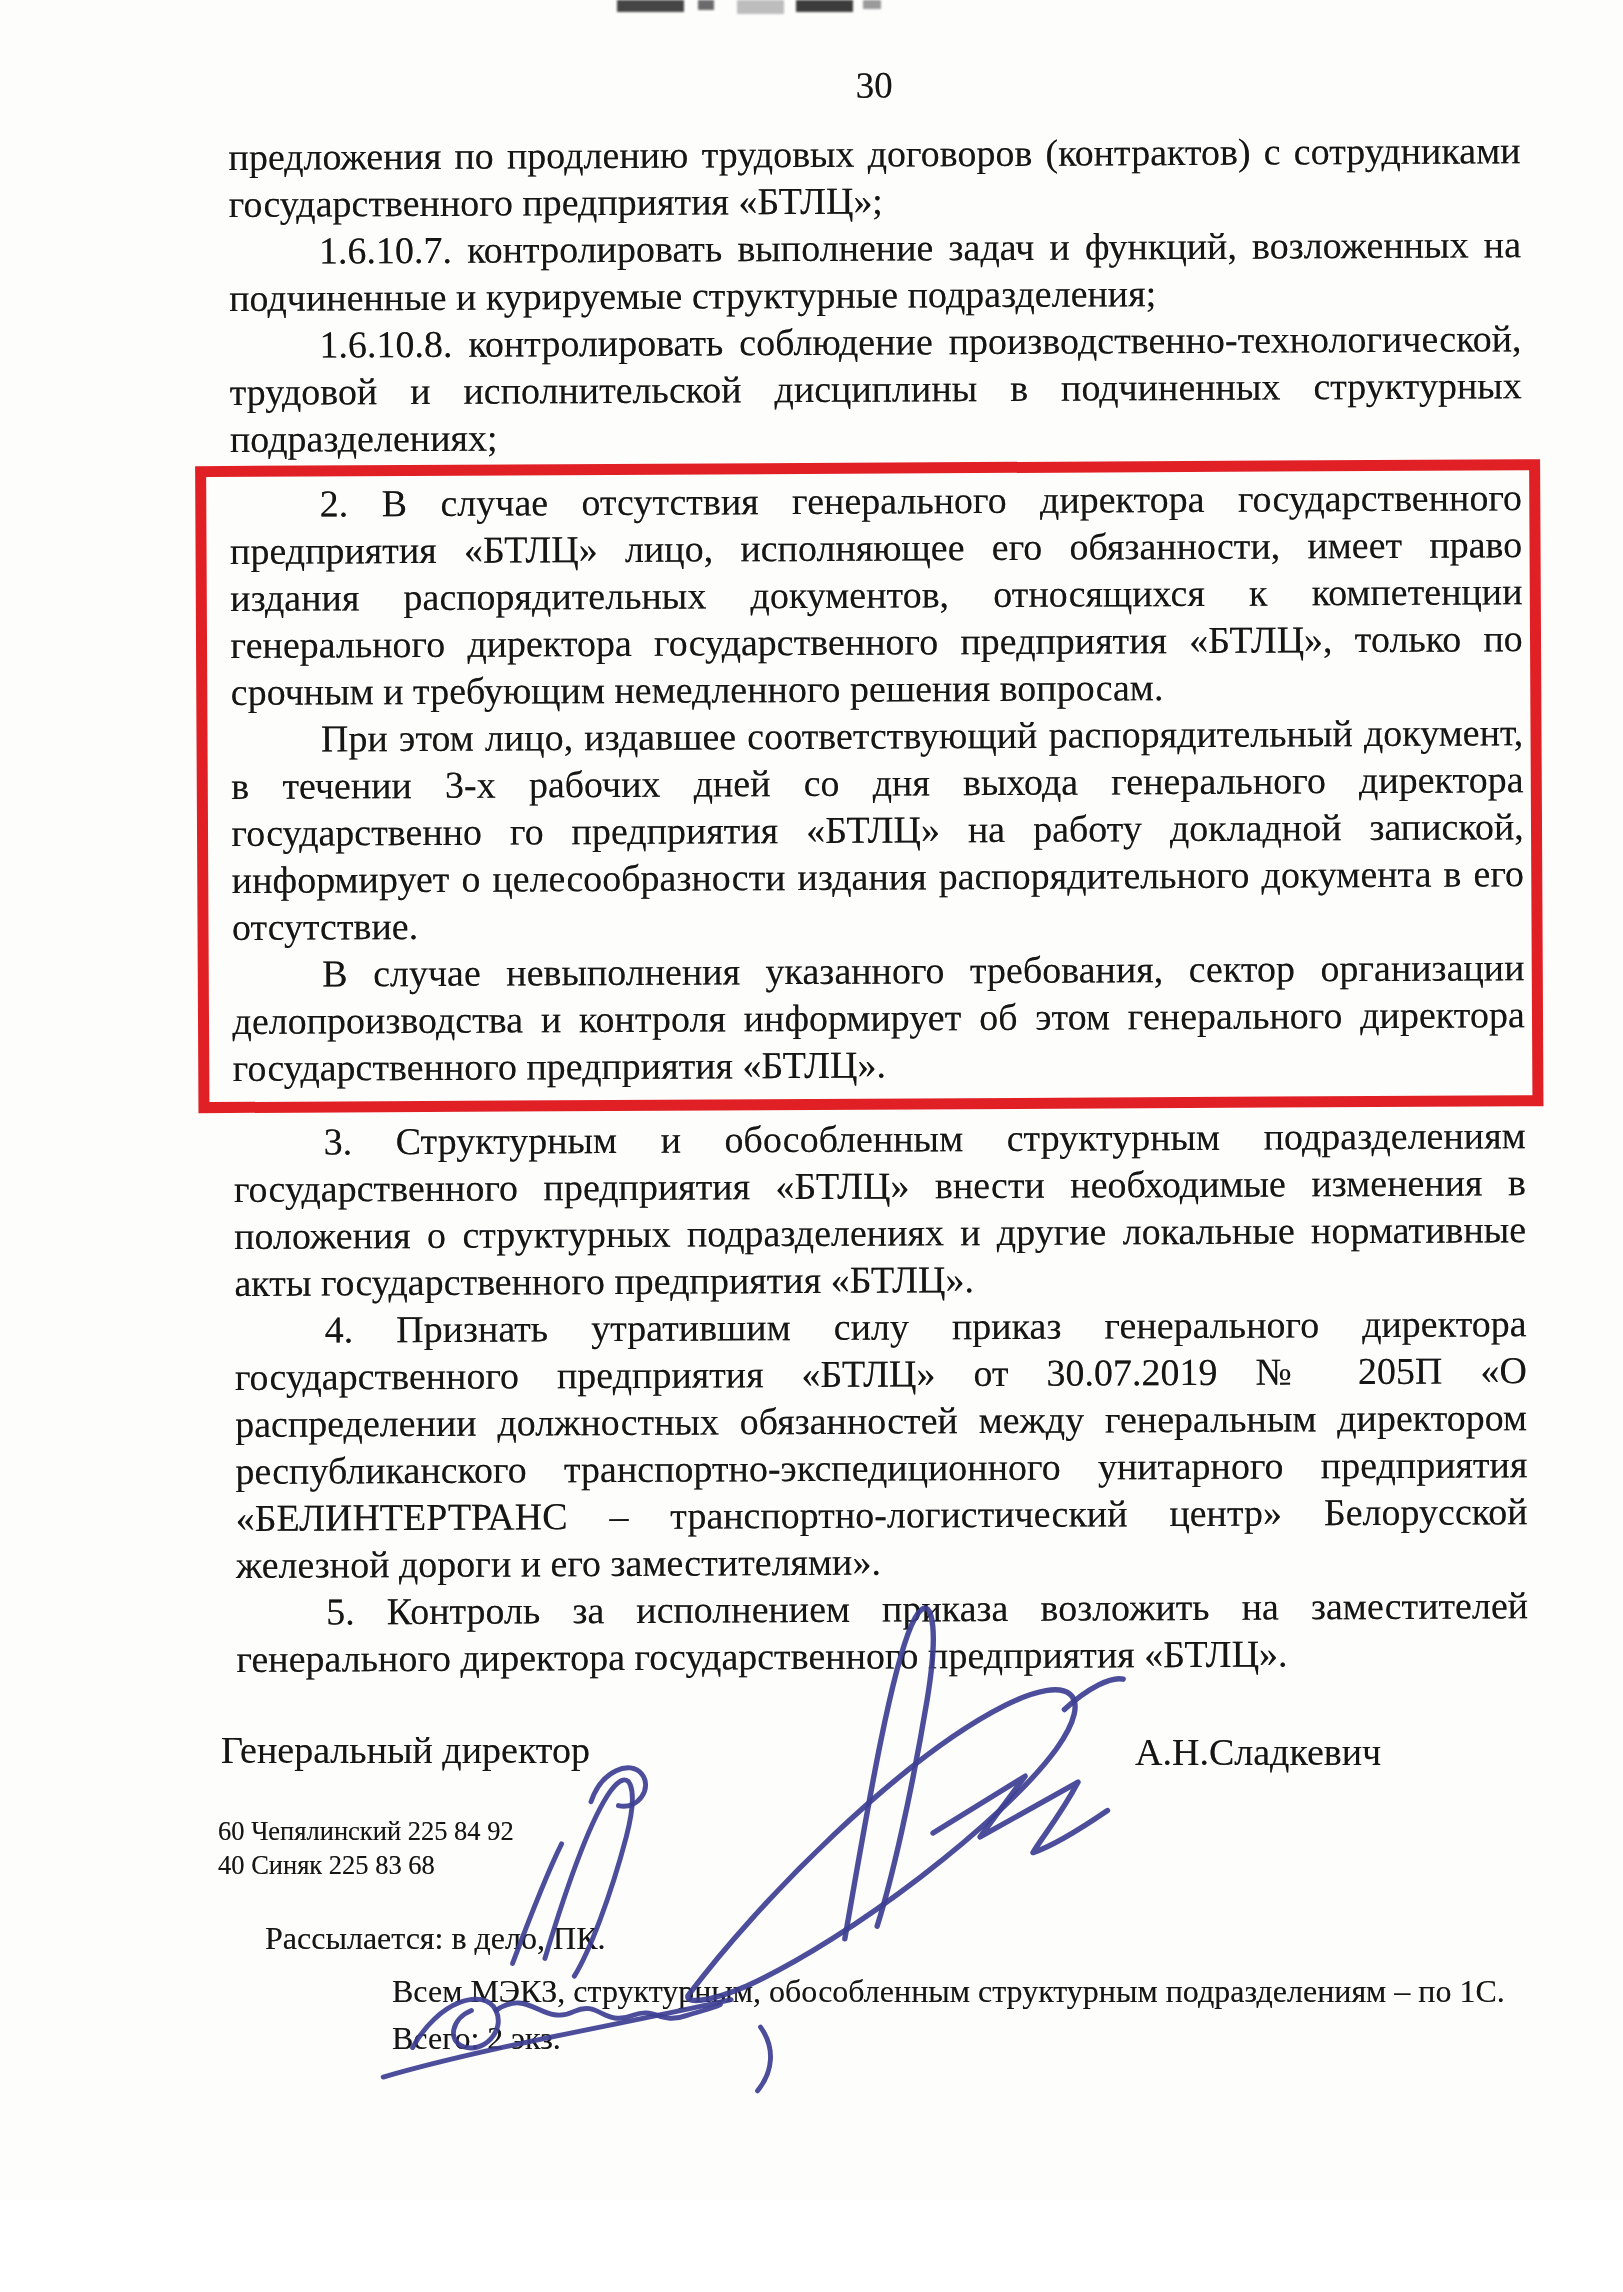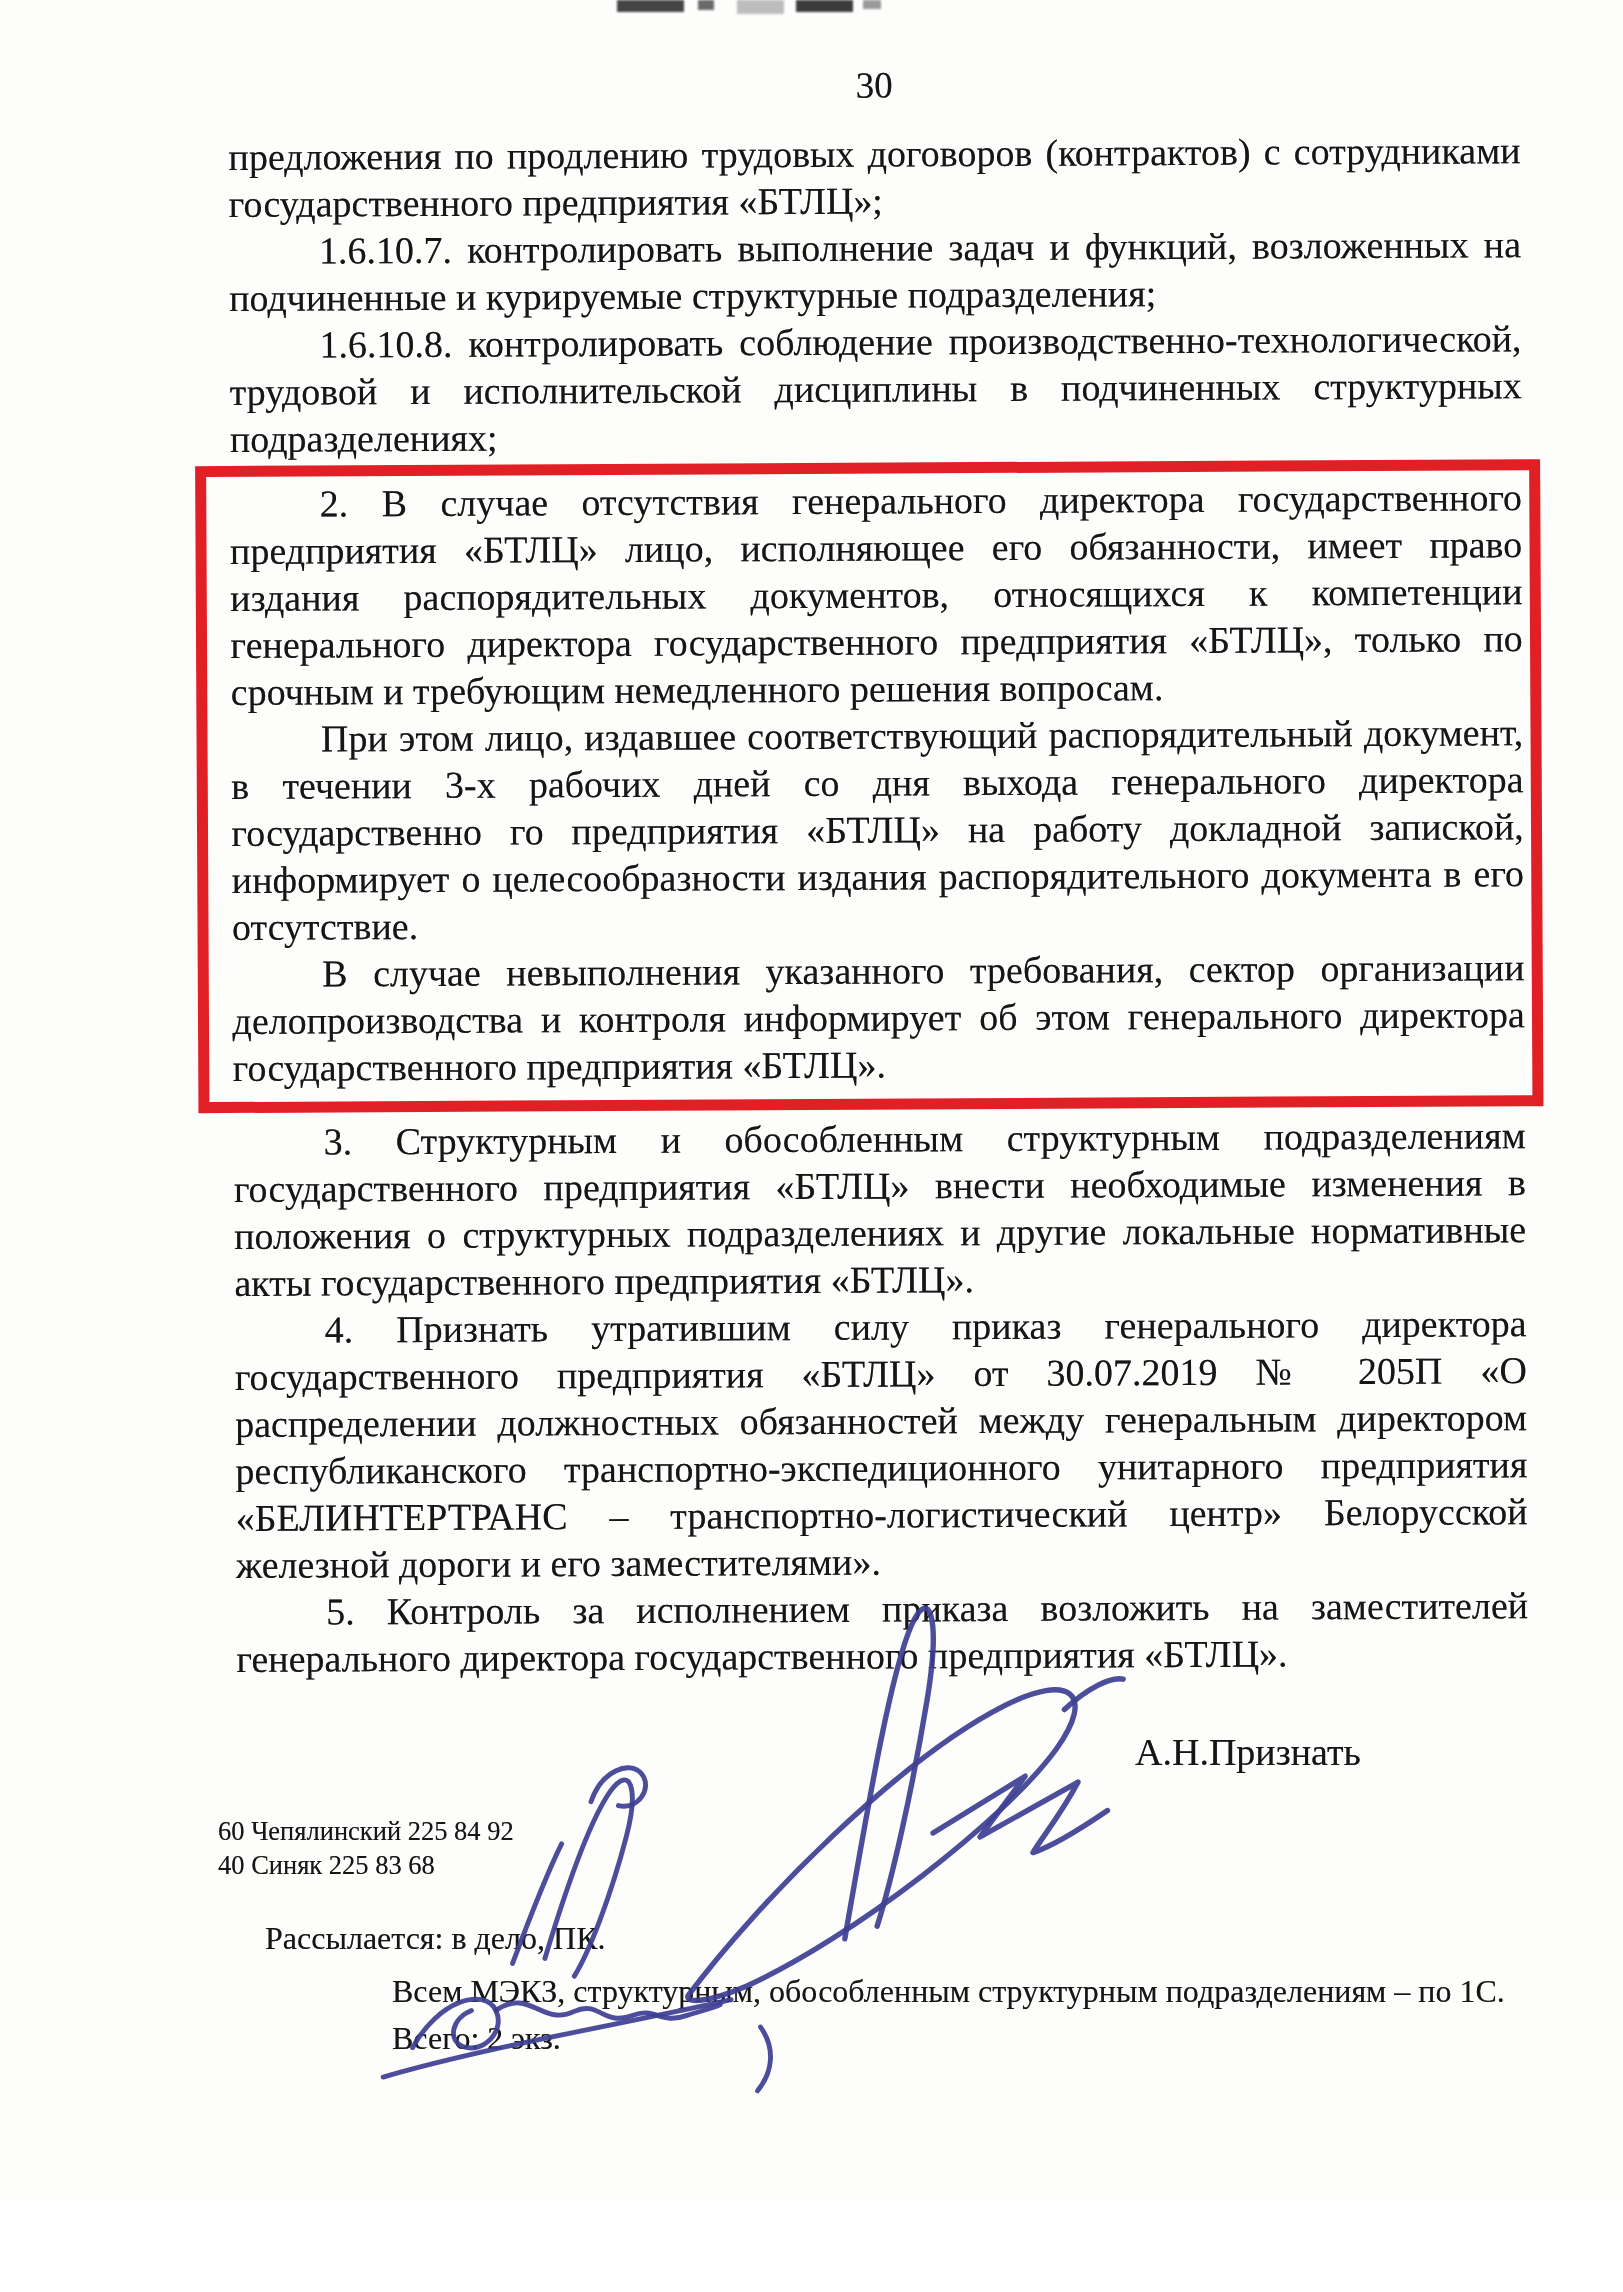--- a/index.html
+++ b/index.html
@@ -90,21 +90,22 @@
       <p class="para">2. В случае отсутствия генерального директора государственного предприятия «БТЛЦ» лицо, исполняющее его обязанности, имеет право издания распорядительных документов, относящихся к компетенции генерального директора государственного предприятия «БТЛЦ», только по срочным и требующим немедленного решения вопросам.</p>
       <p class="para">При этом лицо, издавшее соответствующий распорядительный документ, в течении 3-х рабочих дней со дня выхода генерального директора государственно го предприятия «БТЛЦ» на работу докладной запиской, информирует о целесообразности издания распорядительного документа в его отсутствие.</p>
       <p class="para">В случае невыполнения указанного требования, сектор организации делопроизводства и контроля информирует об этом генерального директора государственного предприятия «БТЛЦ».</p>
     </div>
 
     <p class="para">3. Структурным и обособленным структурным подразделениям государственного предприятия «БТЛЦ» внести необходимые изменения в положения о структурных подразделениях и другие локальные нормативные акты государственного предприятия «БТЛЦ».</p>
     <p class="para">4. Признать утратившим силу приказ генерального директора государственного предприятия «БТЛЦ» от 30.07.2019 № 205П «О распределении должностных обязанностей между генеральным директором республиканского транспортно-экспедиционного унитарного предприятия «БЕЛИНТЕРТРАНС – транспортно-логистический центр» Белорусской железной дороги и его заместителями».</p>
     <p class="para">5. Контроль за исполнением приказа возложить на заместителей генерального директора государственного предприятия «БТЛЦ».</p>
   </div>
 
-  <div class="sig-name">А.Н.Признать</div>
+  <div class="sig-label">Генеральный директор</div>
+  <div class="sig-name">А.Н.Сладкевич</div>
 
   <div class="contact contact-1">60 Чепялинский 225 84 92</div>
   <div class="contact contact-2">40 Синяк 225 83 68</div>
 
   <div class="dist dist-0">Рассылается: в дело, ПК.</div>
   <div class="dist dist-1">Всем МЭКЗ, структурным, обособленным структурным подразделениям – по 1С.</div>
   <div class="dist dist-2">Всего: 2 экз.</div>
 
   <svg class="sig-overlay" viewBox="0 0 1656 2339">
 

